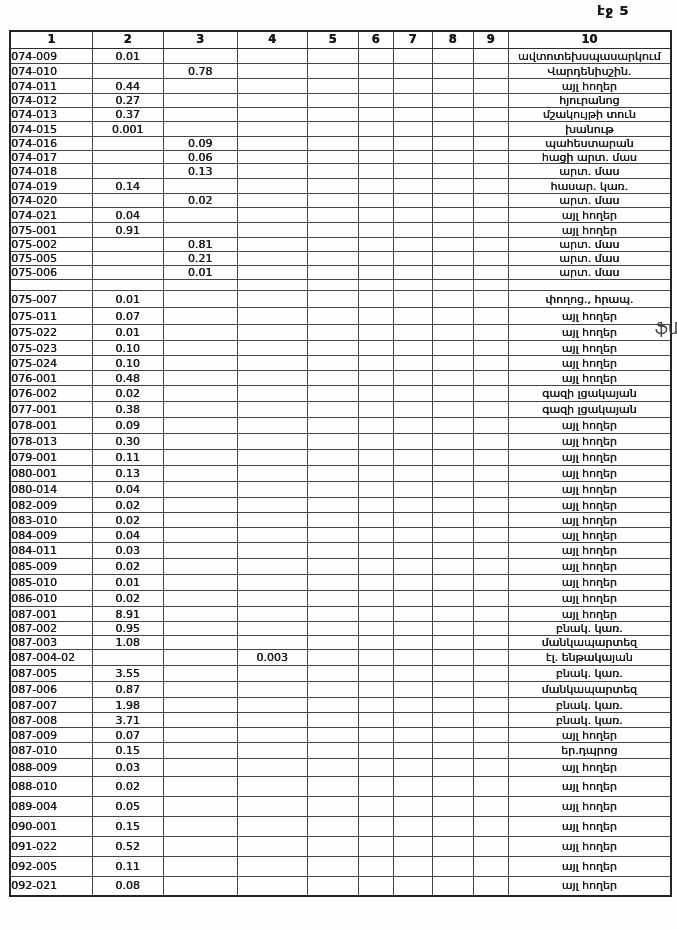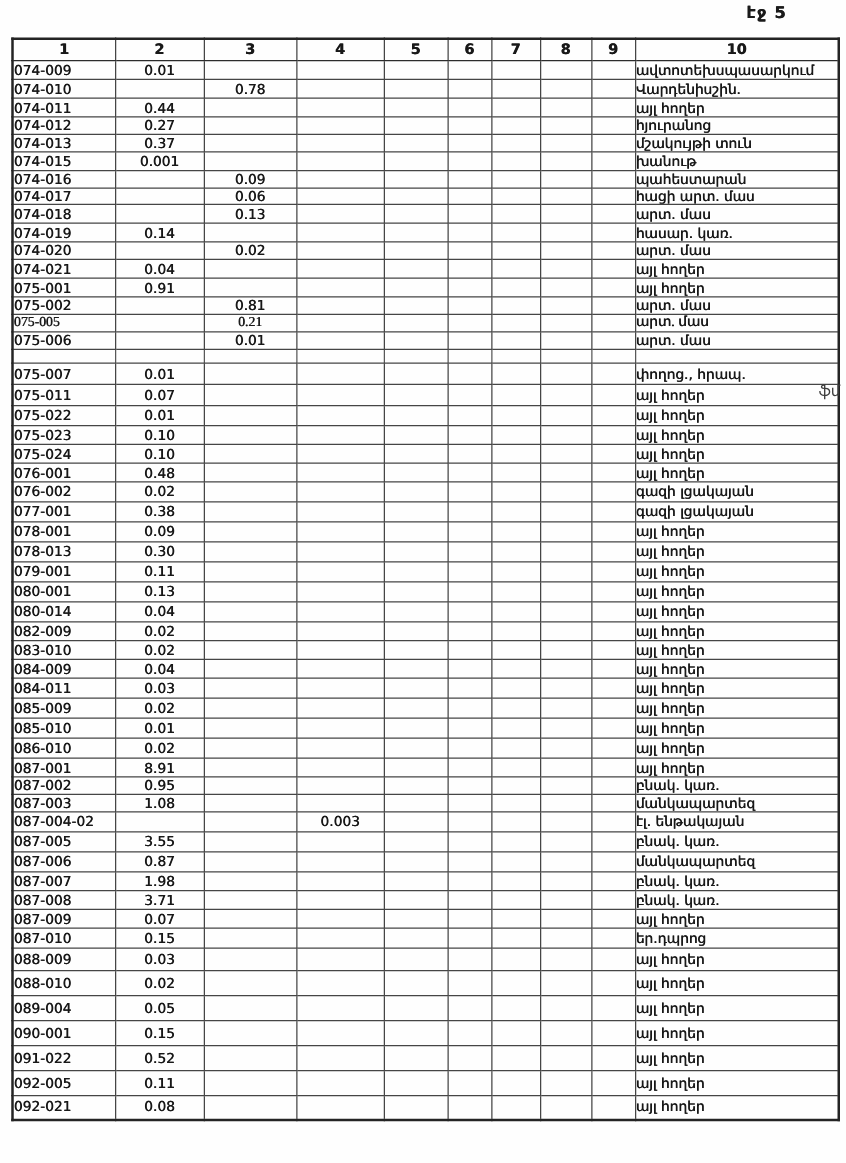--- a/index.html
+++ b/index.html
@@ -25,23 +25,23 @@
     top: 3px;
     left: 597px;
     font-size: 13px;
     font-weight: bold;
     letter-spacing: 1px;
     color: #1a1a1a;
     text-shadow: 0.4px 0 0 #1a1a1a;
   }
   .margin-note {
     position: absolute;
-    top: 306px;
+    top: 319px;
     left: 655px;
-    font-size: 12px;
+    font-size: 16px;
     color: #3c3c3c;
   }
   table.scan {
     position: absolute;
     top: 30px;
     left: 9px;
     border-collapse: collapse;
     table-layout: fixed;
     width: 662px;
     border: 2px solid #242424;
@@ -66,21 +66,21 @@
     border-bottom: 1.5px solid #2c2c2c;
   }
   td.code {
     text-align: left;
     padding-left: 9px;
   }
   td.num {
     text-align: center;
   }
   td.desc {
-    text-align: left;
+    text-align: center;
     padding-left: 5px;
   }
   tr.spacer td {
     border-left-color: #585858;
     border-right-color: #585858;
   }
 </style>
 </head>
 <body>
 
@@ -277,21 +277,21 @@
           <td class="num"></td>
           <td class="num">0.81</td>
           <td class="num"></td>
           <td class="num"></td>
           <td class="num"></td>
           <td class="num"></td>
           <td class="num"></td>
           <td class="num"></td>
           <td class="desc">արտ. մաս</td>
         </tr>
-        <tr style="height: 14px; font-family: Liberation Serif, serif;">
+        <tr style="height: 14px;">
           <td class="code">075-005</td>
           <td class="num"></td>
           <td class="num">0.21</td>
           <td class="num"></td>
           <td class="num"></td>
           <td class="num"></td>
           <td class="num"></td>
           <td class="num"></td>
           <td class="num"></td>
           <td class="desc">արտ. մաս</td>

